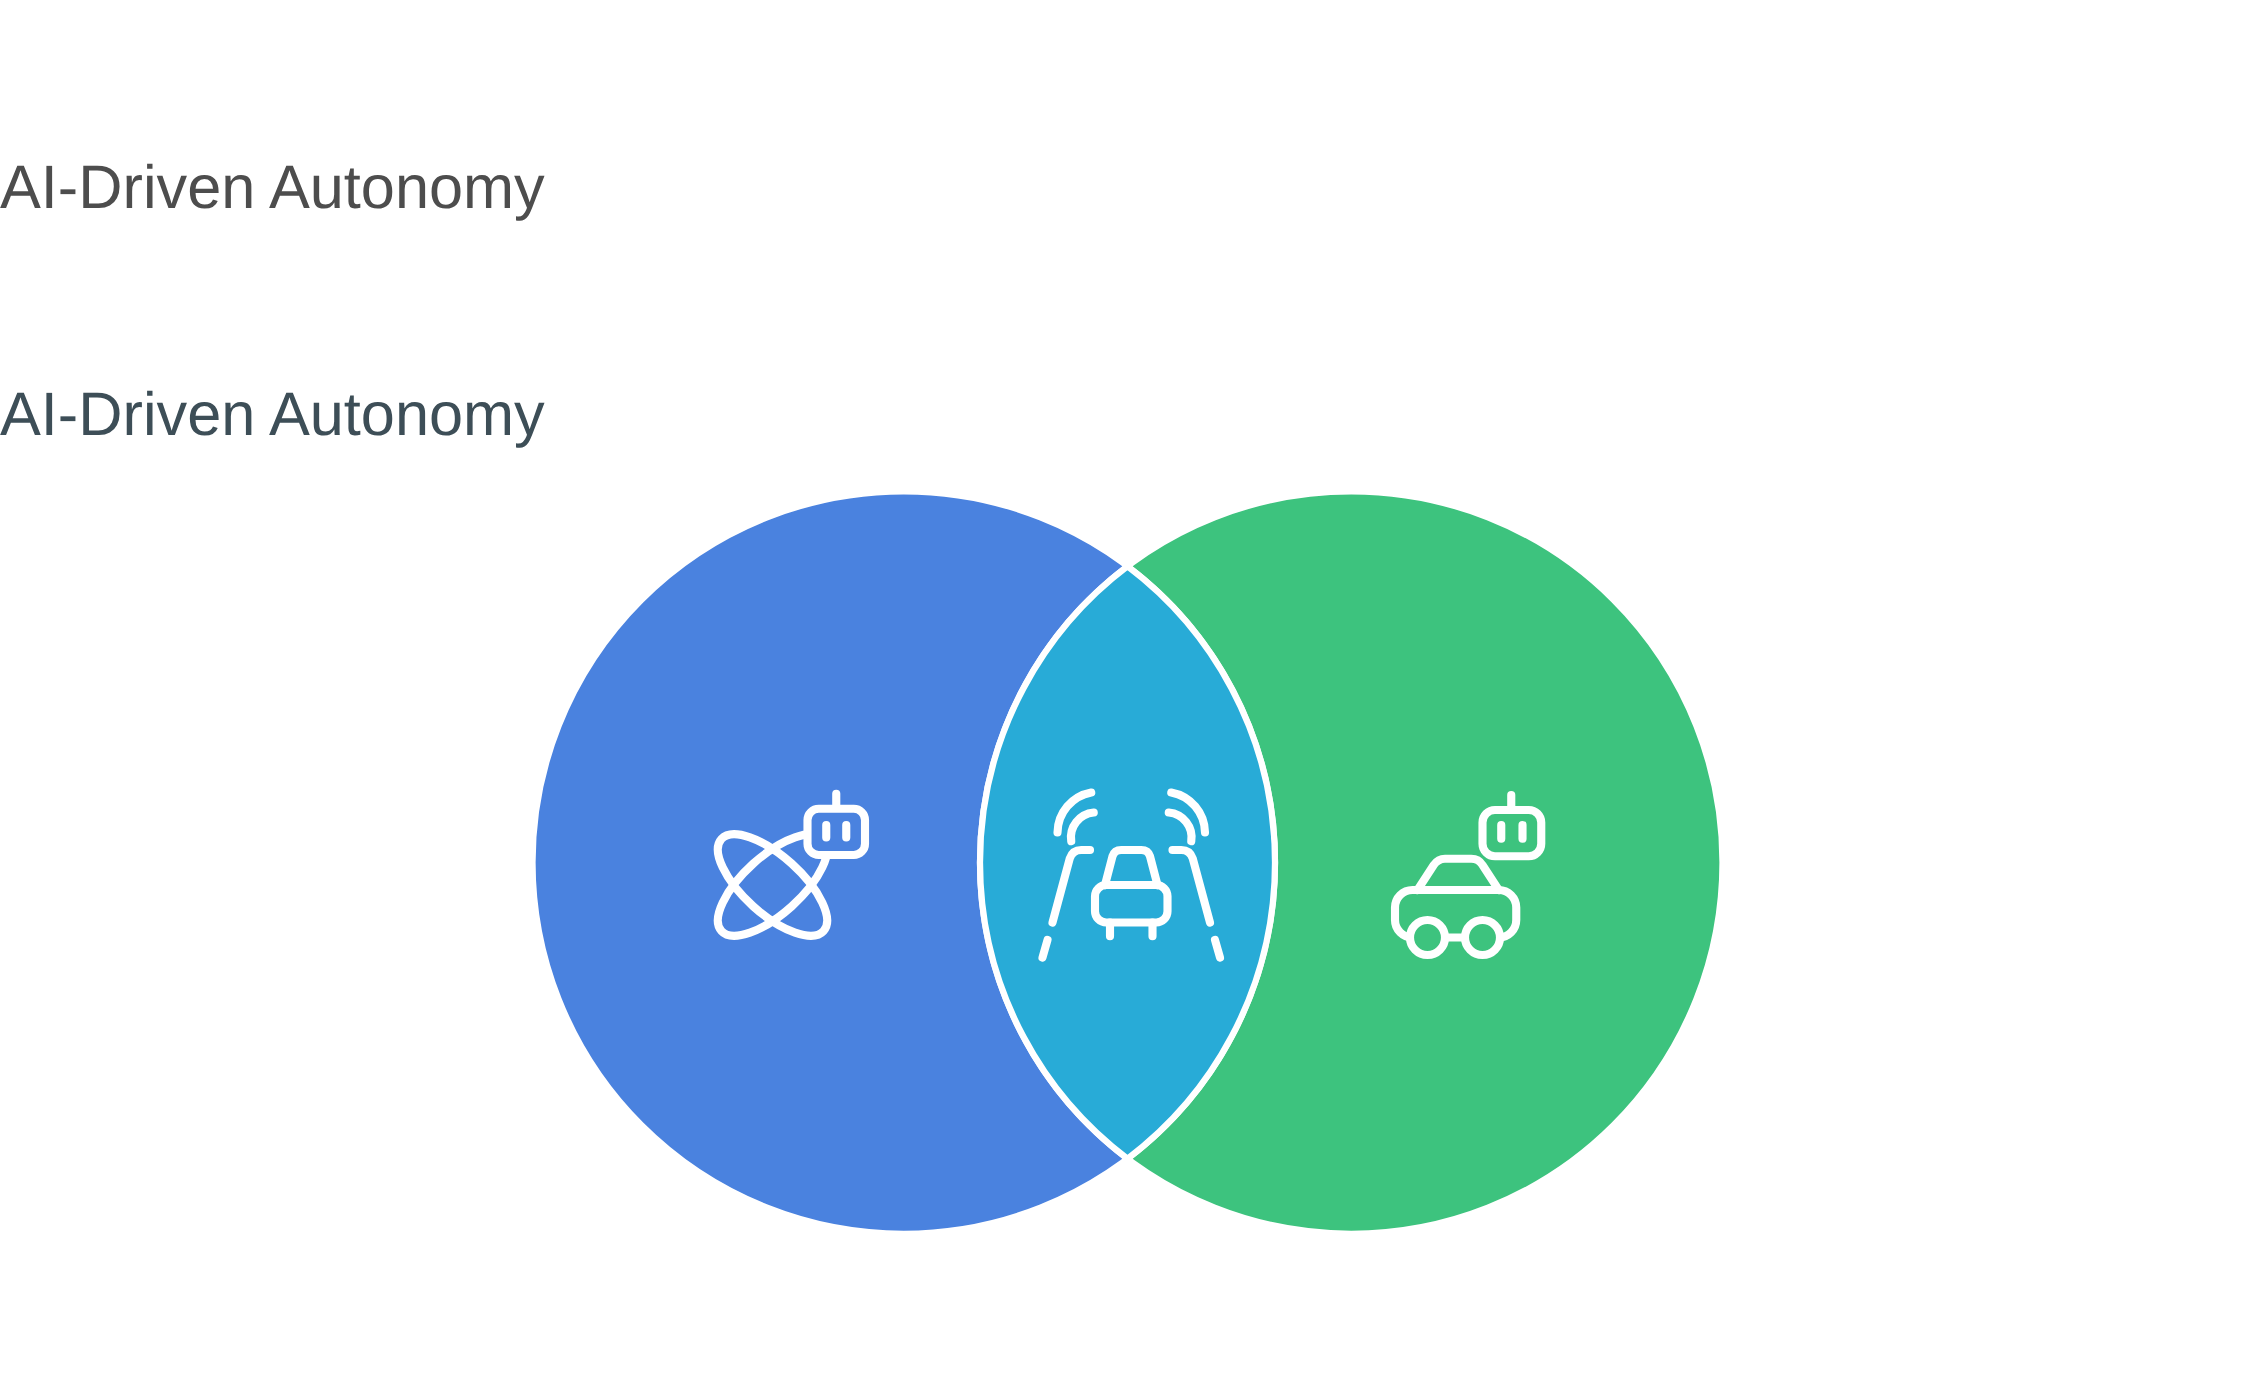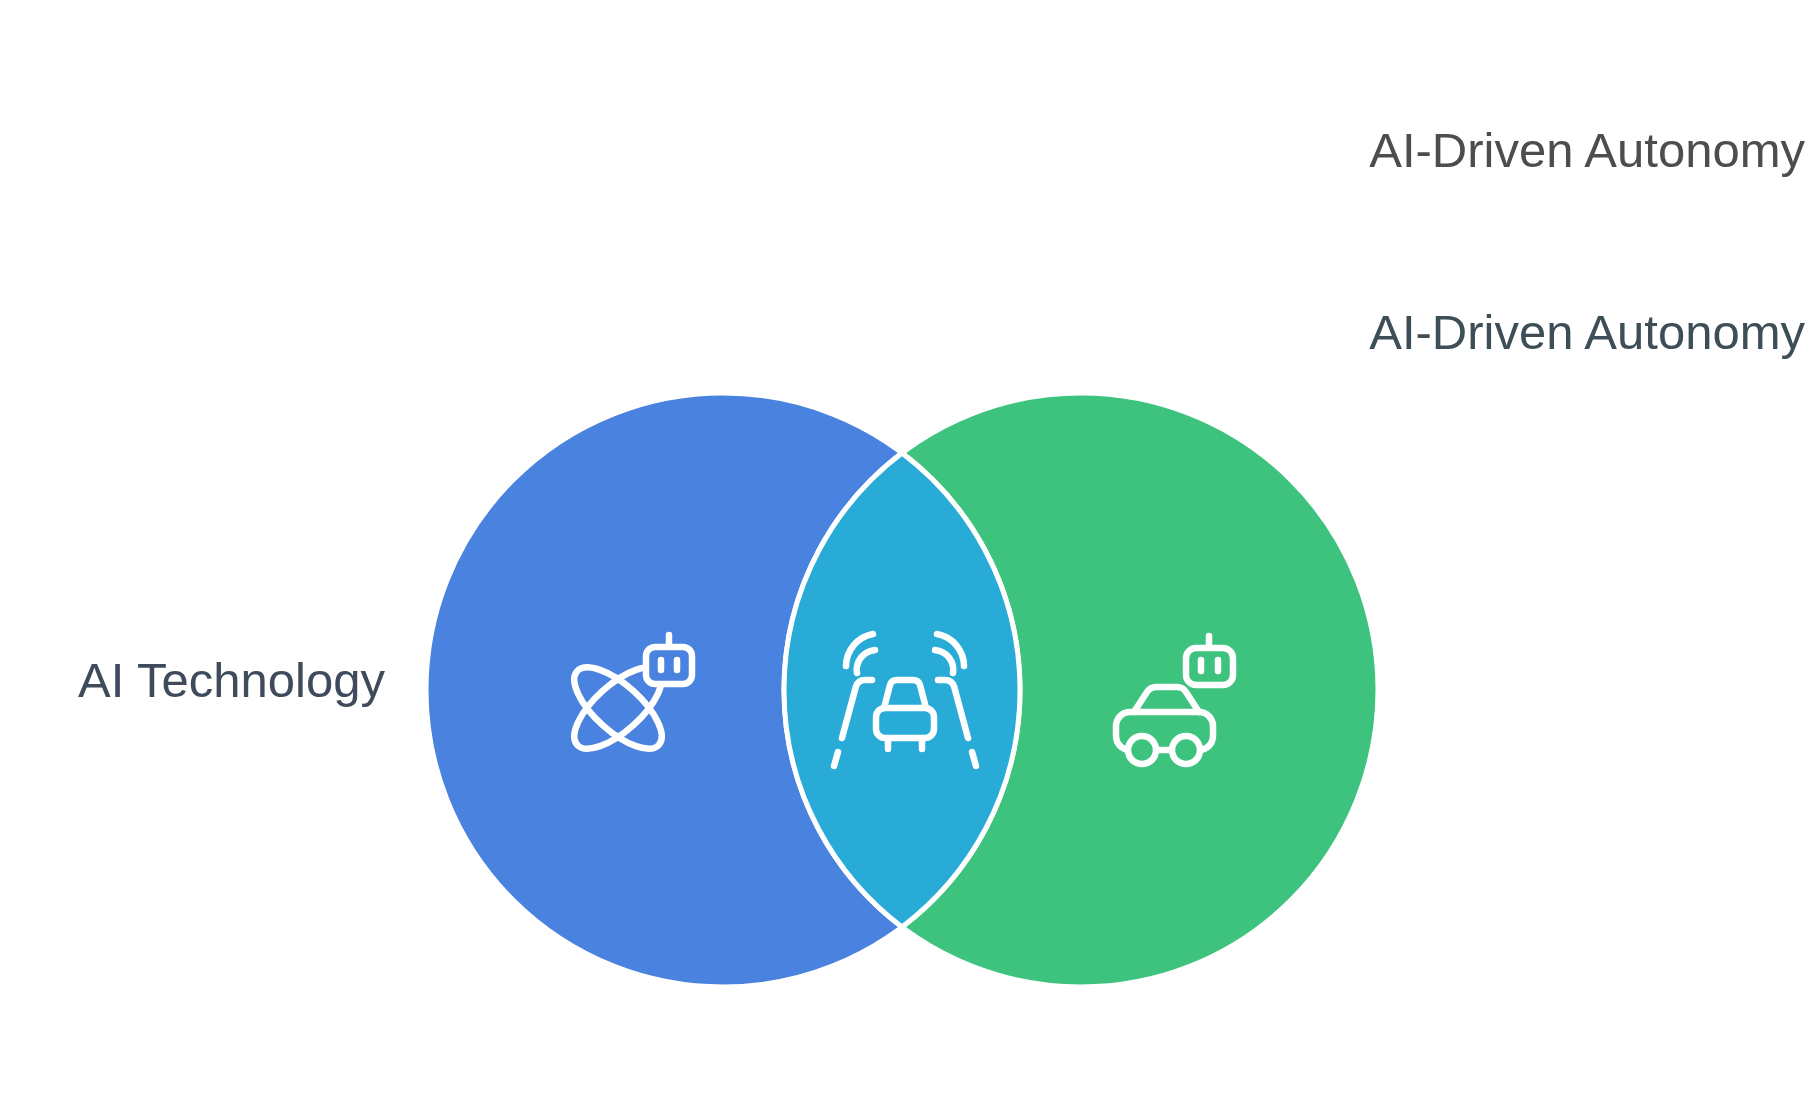--- a/index.html
+++ b/index.html
@@ -9,21 +9,21 @@
     height: 1115px;
     background: var(--background, #fff);
     font-family: "Liberation Sans", sans-serif;
     overflow: hidden;
   }
   .venn-svg { position:absolute; left:0; top:0; }
   .title {
     position: absolute;
     left: 0;
     width: 100%;
-    text-align: right;
+    text-align: left;
     font-size: 49px;
     line-height: 59px;
     font-weight: 400;
   }
   .title-main { top: 121px; color: var(--page-title, #4d4d4d); }
   .title-sub  { top: 303px; color: var(--diagram-title, #3d4e57); }
   .label {
     position: absolute;
     font-size: 49px;
     font-weight: 400;
@@ -89,15 +89,14 @@
       <path d="M 26 82 L 39 62 Q 42.5 57 48 57 L 69 57 Q 75 57 78 62 L 91 82"></path>
       <rect x="8" y="82" width="97" height="38" rx="14"></rect>
       <circle class="maskfill-right" cx="34" cy="120" r="14"></circle>
       <circle class="maskfill-right" cx="78" cy="120" r="14"></circle>
     </g>
   </svg>
 
   <div class="title title-main">AI-Driven Autonomy</div>
   <div class="title title-sub">AI-Driven Autonomy</div>
 
-  <div class="label label-left">AI Technology</div>
 
 </div>
 
 </body></html>

